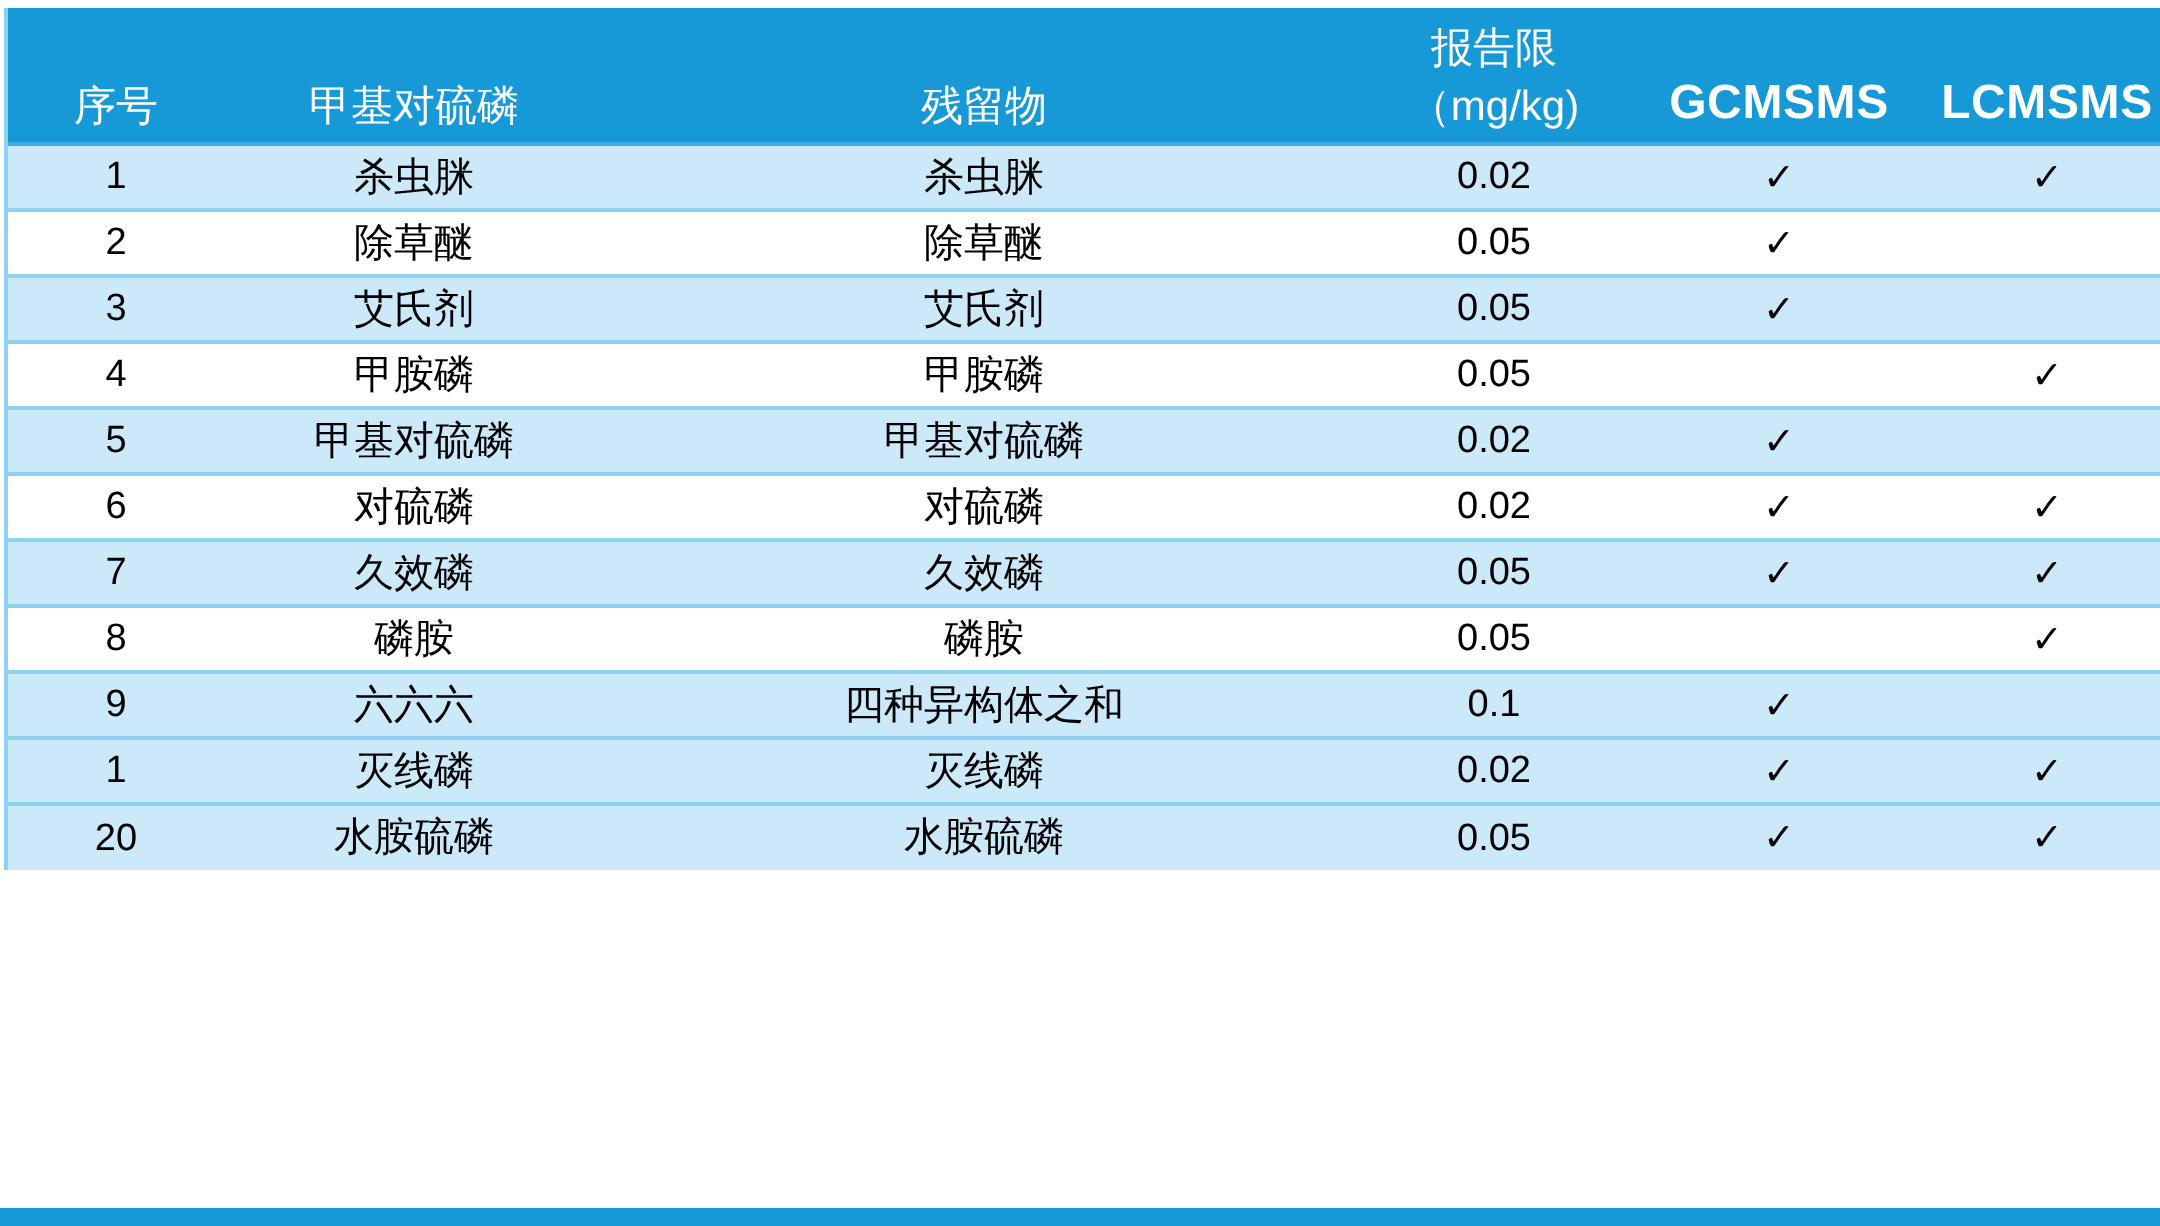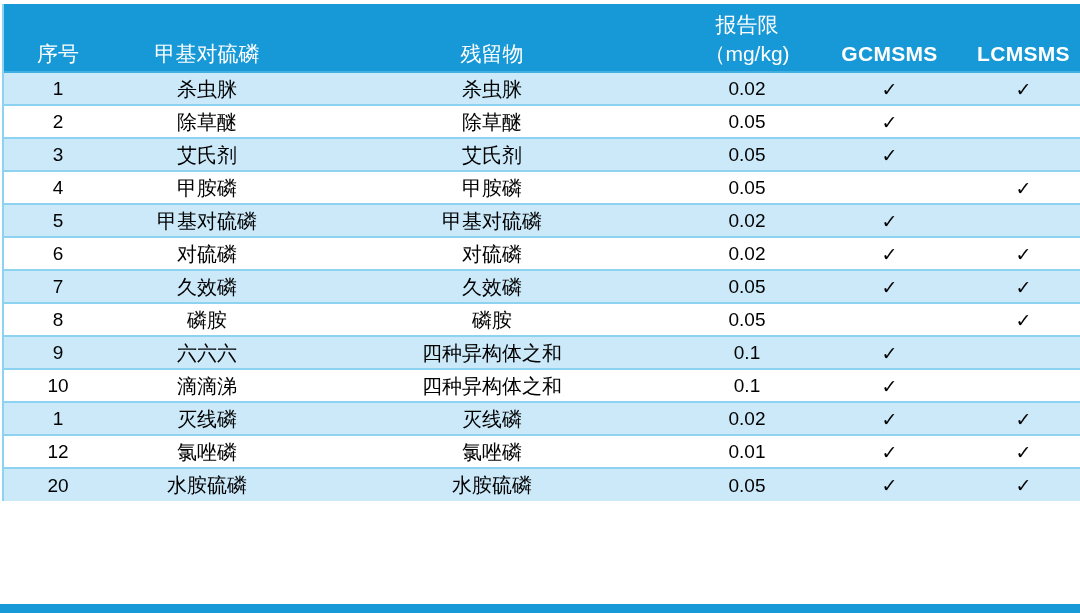--- a/index.html
+++ b/index.html
@@ -37,21 +37,21 @@
     vertical-align:bottom;
     padding-bottom:3px;
     font-size:21px;
     font-weight:400;
     text-align:center;
     border-bottom:2px solid var(--header-underline);
     line-height:1.35;
   }
   thead th.instr{
     font-weight:700;
-    font-size:21px;
+    font-size:24px;
     letter-spacing:0.3px;
   }
   thead th .hdr-line{display:block;}
   tbody td{
     height:33px;
     text-align:center;
     vertical-align:middle;
     font-size:20px;
     color:var(--text-body);
     border-top:2px solid var(--separator);
@@ -164,41 +164,25 @@
             <td><span class="check">✓</span></td>
           </tr>
           <tr class="alt">
             <td class="num">9</td>
             <td>六六六</td>
             <td>四种异构体之和</td>
             <td class="num">0.1</td>
             <td><span class="check">✓</span></td>
             <td></td>
           </tr>
-          <tr>
-            <td class="num">10</td>
-            <td>滴滴涕</td>
-            <td>四种异构体之和</td>
-            <td class="num">0.1</td>
-            <td><span class="check">✓</span></td>
-            <td></td>
-          </tr>
           <tr class="alt">
             <td class="num">1</td>
             <td>灭线磷</td>
             <td>灭线磷</td>
             <td class="num">0.02</td>
-            <td><span class="check">✓</span></td>
-            <td><span class="check">✓</span></td>
-          </tr>
-          <tr>
-            <td class="num">12</td>
-            <td>氯唑磷</td>
-            <td>氯唑磷</td>
-            <td class="num">0.01</td>
             <td><span class="check">✓</span></td>
             <td><span class="check">✓</span></td>
           </tr>
           <tr class="alt">
             <td class="num">20</td>
             <td>水胺硫磷</td>
             <td>水胺硫磷</td>
             <td class="num">0.05</td>
             <td><span class="check">✓</span></td>
             <td><span class="check">✓</span></td>

